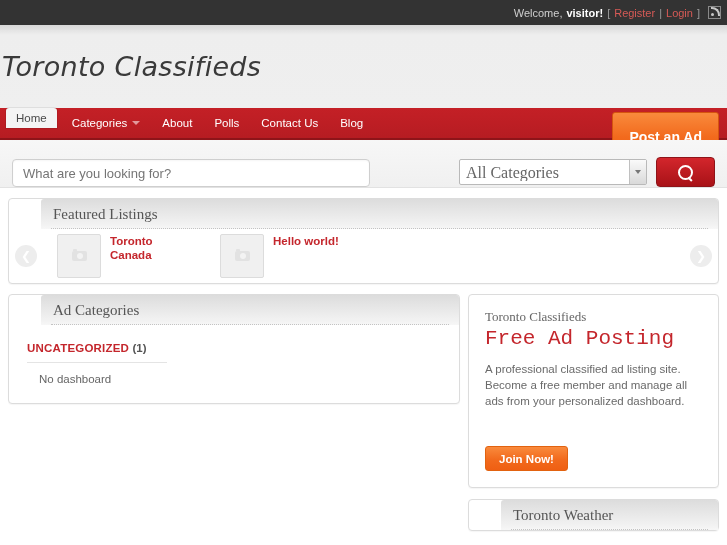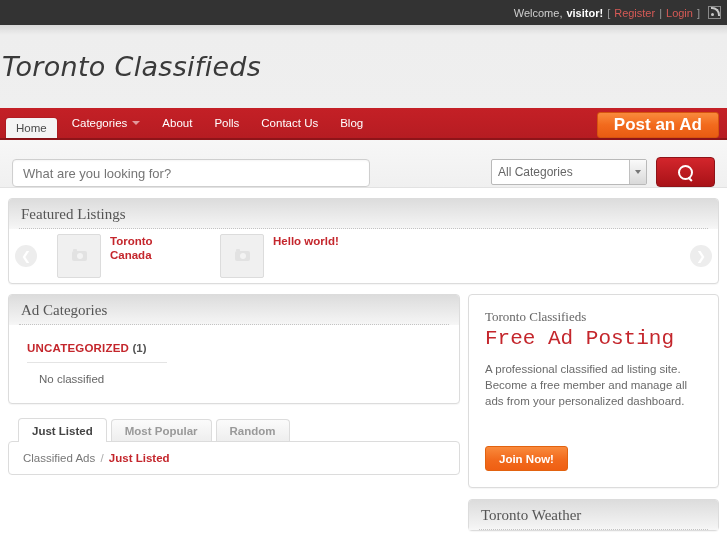--- a/index.html
+++ b/index.html
@@ -95,21 +95,21 @@
     height: 32px;
     background: linear-gradient(to bottom, #c42026 0%, #b61c22 100%);
     border-bottom: 2px solid #8e1419;
     display: flex;
     align-items: center;
     position: relative;
     box-sizing: border-box;
   }
   .nav-items {
     display: flex;
-    align-items: flex-end;
+    align-items: flex-start;
     height: 100%;
     padding-left: 6px;
   }
   .nav-item {
     color: #ffffff;
     font-size: 11.5px;
     padding: 0 11px;
     height: 100%;
     display: flex;
     align-items: center;
@@ -131,28 +131,28 @@
     margin-left: 5px;
     border-left: 4px solid transparent;
     border-right: 4px solid transparent;
     border-top: 4px solid rgba(255,255,255,0.55);
   }
   .post-ad-btn {
     position: absolute;
     right: 8px;
     top: 4px;
     height: 24px;
-    padding: 0 16px;
+    padding: 12px 16px;
     display: flex;
     align-items: center;
     justify-content: center;
     background: linear-gradient(to bottom, #f98a3c 0%, #f26a1d 50%, #e95b12 100%);
     color: #ffffff;
     font-weight: bold;
-    font-size: 17px;
+    font-size: 14px;
     border-radius: 3px;
     border: 1px solid #d6540f;
     cursor: pointer;
     white-space: nowrap;
   }
 
   
   .searchbar {
     height: 48px;
     background: linear-gradient(to bottom, #f7f7f7 0%, #f0f0f0 100%);
@@ -178,29 +178,29 @@
     box-shadow: inset 0 1px 2px rgba(0,0,0,0.04);
   }
   .search-right {
     position: absolute;
     right: 12px;
     display: flex;
     align-items: center;
     gap: 9px;
   }
   .cat-select {
-    width: 156px;
+    width: 188px;
     height: 26px;
     border: 1px solid #b9b9b9;
     border-radius: 2px;
     background: #ffffff;
-    font-size: 12px;
+    font-size: 16px;
     color: #666;
     padding: 0 6px;
-    font-family: Liberation Sans, sans-serif;
+    font-family: Liberation Serif, serif;
     box-sizing: border-box;
     outline: none;
     cursor: pointer;
     -webkit-appearance: none;
     appearance: none;
     position: relative;
   }
   .select-wrap { position: relative; display: inline-block; }
   .select-arrow {
     position: absolute;
@@ -258,20 +258,21 @@
   }
   .panel-head {
     height: 30px;
     background: linear-gradient(to bottom, #dcdcdc 0%, #f2f2f2 85%, #f7f7f7 100%);
     border-radius: 3px 3px 0 0;
     display: flex;
     align-items: center;
     padding: 8px 12px;
     box-sizing: border-box;
     position: relative;
+    margin-left: 32px;
   }
   .panel-head::after {
     content: "";
     position: absolute;
     left: 10px; right: 10px; bottom: 0;
     border-bottom: 1px dotted #c3c3c3;
   }
   .panel-title {
     font-family: "Liberation Serif", serif;
     font-size: 15px;
@@ -566,44 +567,24 @@
 
       <div class="panel">
         <div class="panel-head">
           <span class="panel-title">Ad Categories</span>
         </div>
         <div class="adcats-body">
           <div class="cat-row">
             <span class="cat-name">UNCATEGORIZED</span>
             <span class="cat-count">(1)</span>
           </div>
-          <div class="cat-empty">No classified</div>
+          <div class="cat-empty">No dashboard</div>
         </div>
       </div>
 
-      <div class="tabs-wrap">
-        <div class="tabs">
-          <div class="tab active">
-            <span>Just Listed</span>
-          </div>
-          <div class="tab">
-            <span>Most Popular</span>
-          </div>
-          <div class="tab">
-            <span>Random</span>
-          </div>
-        </div>
-        <div class="tabs-panel">
-          <div class="breadcrumb">
-            <span class="bc-link">Classified Ads</span>
-            <span class="bc-sep">/</span>
-            <span class="bc-current">Just Listed</span>
-          </div>
-        </div>
-      </div>
 
     </div>
 
     <div class="col-right">
 
       <div class="panel">
         <div class="promo-body">
           <div class="promo-kicker">Toronto Classifieds</div>
           <div class="promo-head">Free Ad Posting</div>
           <div class="promo-text">A professional classified ad listing site. Become a free member and manage all ads from your personalized dashboard.</div>

